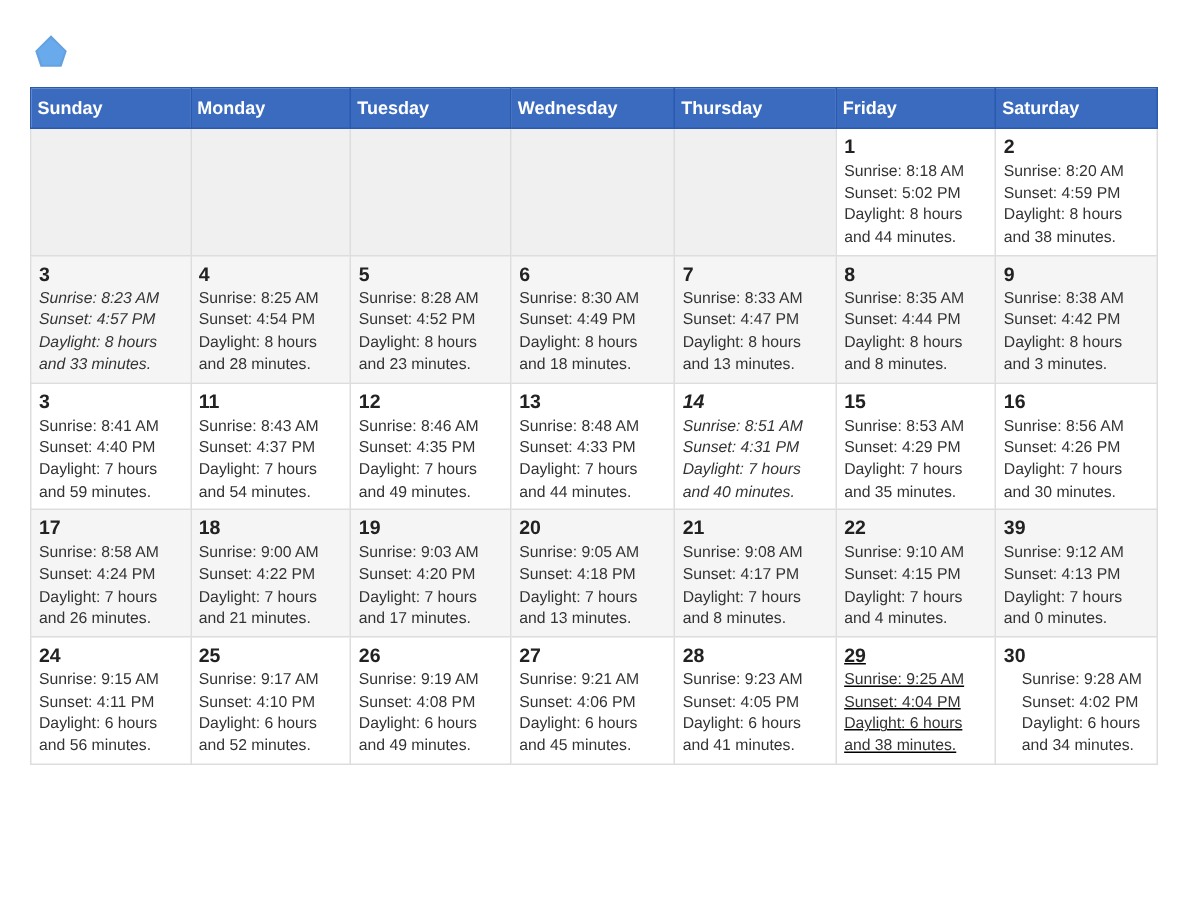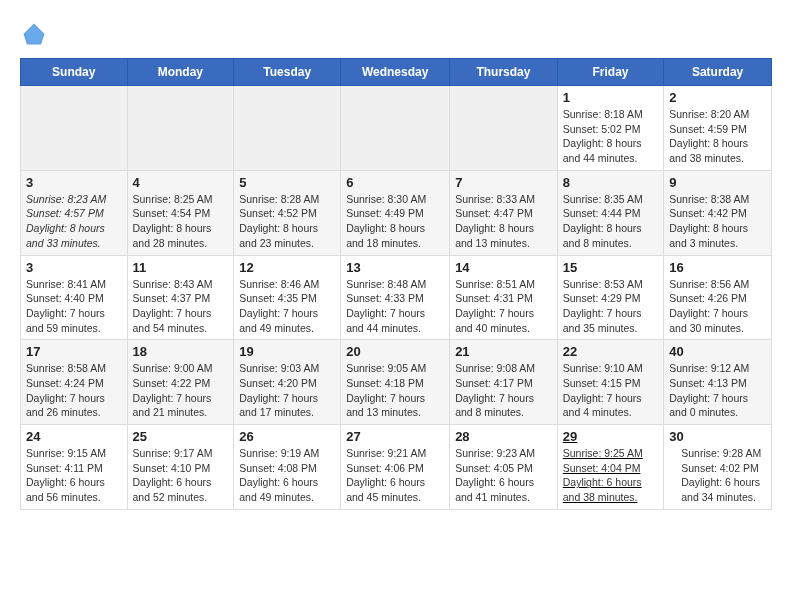--- a/index.html
+++ b/index.html
@@ -50,21 +50,21 @@
       width: 100%;
       border-collapse: collapse;
       font-size: 11px;
     }
     .calendar thead tr {
       background: #3a6bbf;
       color: #fff;
     }
     .calendar thead th {
       padding: 6px 4px;
-      text-align: center;
+      text-align: left;
       font-size: 12px;
       font-weight: bold;
       border: 1px solid #2a5aaf;
     }
     .calendar tbody tr {
       vertical-align: top;
     }
     .calendar tbody td {
       border: 1px solid #ddd;
       padding: 4px 5px;
@@ -208,21 +208,21 @@
           <div class="day-info" style="white-space: pre-line;">Sunrise: 8:46 AM
 Sunset: 4:35 PM
 Daylight: 7 hours and 49 minutes.</div>
         </td>
         <td style="background: rgb(255, 255, 255);">
           <span class="day-number">13</span>
           <div class="day-info" style="white-space: pre-line;">Sunrise: 8:48 AM
 Sunset: 4:33 PM
 Daylight: 7 hours and 44 minutes.</div>
         </td>
-        <td style="background: rgb(255, 255, 255);">
+        <td style="background: rgb(255, 255, 255); font-style: italic;">
           <span class="day-number">14</span>
           <div class="day-info" style="white-space: pre-line;">Sunrise: 8:51 AM
 Sunset: 4:31 PM
 Daylight: 7 hours and 40 minutes.</div>
         </td>
         <td style="background: rgb(255, 255, 255);">
           <span class="day-number">15</span>
           <div class="day-info" style="white-space: pre-line;">Sunrise: 8:53 AM
 Sunset: 4:29 PM
 Daylight: 7 hours and 35 minutes.</div>
@@ -265,21 +265,21 @@
 Sunset: 4:17 PM
 Daylight: 7 hours and 8 minutes.</div>
         </td>
         <td style="background: rgb(245, 245, 245);">
           <span class="day-number">22</span>
           <div class="day-info" style="white-space: pre-line;">Sunrise: 9:10 AM
 Sunset: 4:15 PM
 Daylight: 7 hours and 4 minutes.</div>
         </td>
         <td style="background: rgb(245, 245, 245);">
-          <span class="day-number">40</span>
+          <span class="day-number">39</span>
           <div class="day-info" style="white-space: pre-line;">Sunrise: 9:12 AM
 Sunset: 4:13 PM
 Daylight: 7 hours and 0 minutes.</div>
         </td>
       </tr>
       <tr>
         <td style="background: rgb(255, 255, 255);">
           <span class="day-number">24</span>
           <div class="day-info" style="white-space: pre-line;">Sunrise: 9:15 AM
 Sunset: 4:11 PM

